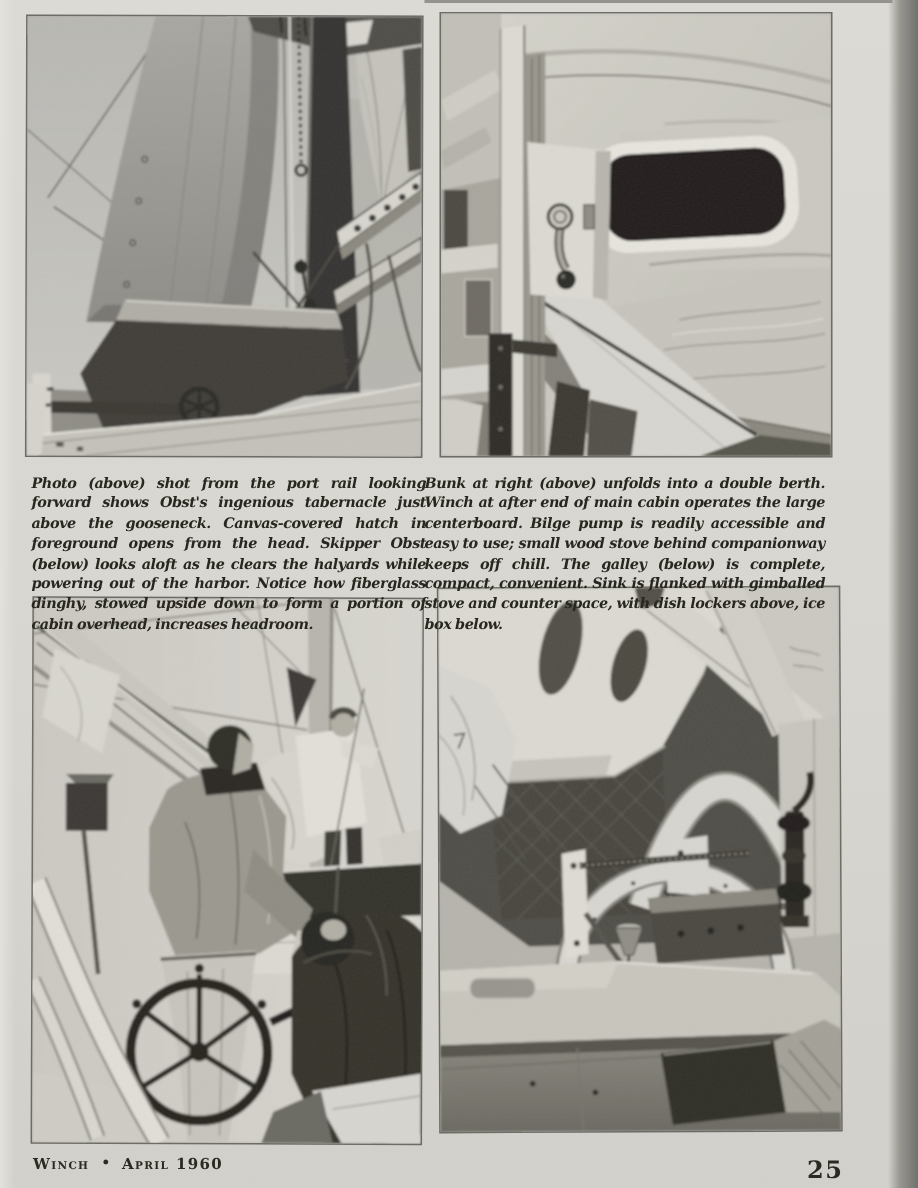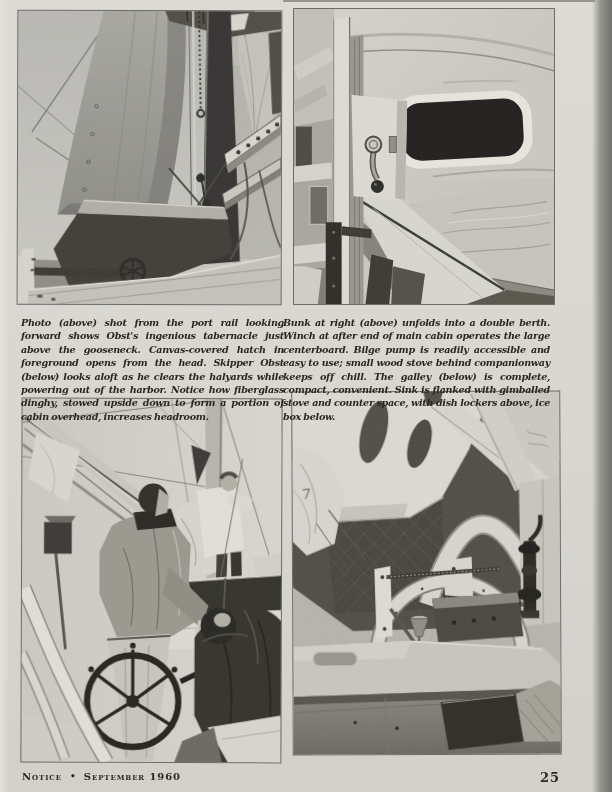--- a/index.html
+++ b/index.html
@@ -39,21 +39,21 @@
     letter-spacing:-0.3px;word-spacing:-0.6px;text-align:justify;z-index:3;
   }
   #cap-left{left:21px;width:263px;}
   #cap-right{left:283px;width:267px;}
   .footer{position:absolute;color:#2b2a22;z-index:3;}
   #footer-left{
     left:22px;top:771px;font-weight:700;font-size:10px;
     font-variant:small-caps;letter-spacing:.9px;
   }
   #footer-left .sep{font-size:9px;margin:0 8px;letter-spacing:0;vertical-align:1px;}
-  #footer-page{left:538px;top:770px;width:24px;text-align:center;font-weight:700;font-size:13px;letter-spacing:1px;}
+  #footer-page{left:538px;top:770px;width:24px;text-align:center;font-weight:700;font-size:16px;letter-spacing:1px;}
 </style>
 </head>
 <body>
 
 <div class="edge-left"></div>
 <div class="edge-top"></div>
 <div class="edge-right"></div>
 
 <div class="photo" id="photo-tl">
 <svg viewBox="0 0 265 295" preserveAspectRatio="none" aria-hidden="true">
@@ -427,14 +427,14 @@
   <path d="M8,72 C20,88 28,112 22,142" stroke="#aaa8a0" stroke-width="1.2" fill="none"></path>
   <path d="M0,98 C12,110 20,130 16,152" stroke="#aaa8a0" stroke-width="1" fill="none"></path>
   <line x1="36" y1="118" x2="74" y2="170" stroke="#55534c" stroke-width="1.2"></line>
   <line x1="24" y1="132" x2="58" y2="182" stroke="#55534c" stroke-width="1"></line>
   <path d="M10,98 l7,-1 l-4,10" stroke="#45433d" stroke-width="1" fill="none"></path>
 </g>
 <rect x="0" y="0" width="269" height="364" filter="url(#n4)" opacity="0.15"></rect>
 </svg>
 </div>
 
-<div class="footer" id="footer-left"><span>Notice</span><span class="sep">•</span><span>September 1960</span></div>
+<div class="footer" id="footer-left"><span>Winch</span><span class="sep">•</span><span>April 1960</span></div>
 <div class="footer" id="footer-page">25</div>
 
 </body></html>

